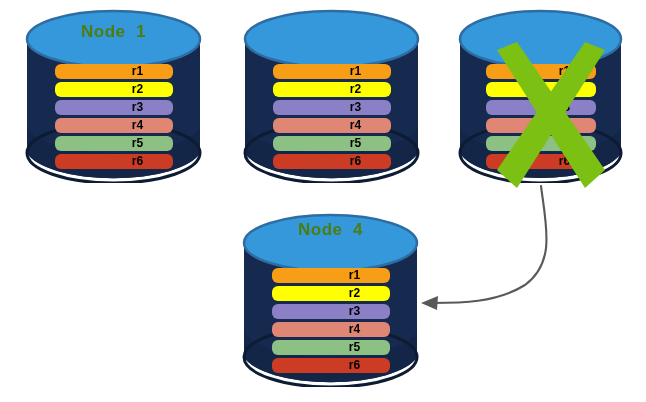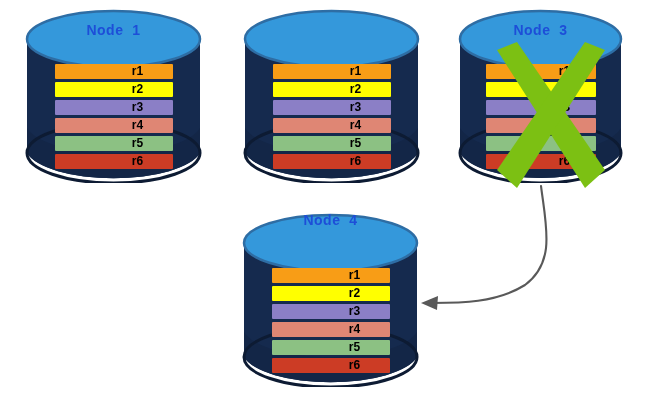--- a/index.html
+++ b/index.html
@@ -25,38 +25,38 @@
     left: 0;
     top: 0;
     width: 100%;
     height: 100%;
   }
   .node-title {
     position: absolute;
     left: 0;
     width: 100%;
     text-align: center;
-    color: #1d4ed8;
+    color: #4d7c0f;
     font-weight: bold;
-    font-size: 14px;
+    font-size: 17px;
     letter-spacing: 0.5px;
     white-space: pre;
     z-index: 4;
     pointer-events: none;
   }
   .rows {
     position: absolute;
     z-index: 3;
   }
   .row {
     position: absolute;
     left: 0;
     width: 100%;
     height: 15px;
-    border-radius: 1px;
+    border-radius: 6px;
     color: #000000;
     font-weight: bold;
     font-size: 12px;
     line-height: 15px;
     text-align: center;
     box-sizing: border-box;
     padding-left: 47px;
   }
 
   
@@ -117,21 +117,20 @@
     </div>
   </div>
 
   <div class="node" style="left:458px; top:8px; width:165px; height:175px;">
     <svg class="cyl-body" viewBox="0 0 165 175" preserveAspectRatio="none">
       <path d="M2,30 L2,145 A82.5,32 0 0 0 163,145 L163,30 Z" fill="#152a4e"></path>
       <path d="M2,120 L2,145 A82.5,32 0 0 0 163,145 L163,120 A82.5,32 0 0 1 2,120 Z" fill="#132647"></path>
       <ellipse cx="82.5" cy="145" rx="80.5" ry="30" fill="none" stroke="#0d1b33" stroke-width="3"></ellipse>
       <ellipse cx="82.5" cy="31" rx="80.5" ry="28" fill="#3498db" stroke="#2e6da4" stroke-width="2.5"></ellipse>
     </svg>
-    <div class="node-title" style="top:14px;">Node  3</div>
     <div class="rows" style="left:28px; top:56px; width:110px; height:110px;">
       <div class="row" style="top:0px;   background:#f89d16;"><span>r1</span></div>
       <div class="row" style="top:18px;  background:#ffff00;"><span>r2</span></div>
       <div class="row" style="top:36px;  background:#8b7fc6;"><span>r3</span></div>
       <div class="row" style="top:54px;  background:#df8674;"><span>r4</span></div>
       <div class="row" style="top:72px;  background:#8cc183;"><span>r5</span></div>
       <div class="row" style="top:90px;  background:#cc3c25;"><span>r6</span></div>
     </div>
 
     <svg class="x-overlay" style="left:27px; top:34px; width:132px; height:146px;" viewBox="0 0 132 146">
@@ -142,21 +141,21 @@
     </svg>
   </div>
 
   <div class="node" style="left:242px; top:212px; width:177px; height:175px;">
     <svg class="cyl-body" viewBox="0 0 177 175" preserveAspectRatio="none">
       <path d="M2,30 L2,145 A88.5,32 0 0 0 175,145 L175,30 Z" fill="#152a4e"></path>
       <path d="M2,120 L2,145 A88.5,32 0 0 0 175,145 L175,120 A88.5,32 0 0 1 2,120 Z" fill="#132647"></path>
       <ellipse cx="88.5" cy="145" rx="86.5" ry="30" fill="none" stroke="#0d1b33" stroke-width="3"></ellipse>
       <ellipse cx="88.5" cy="31" rx="86.5" ry="28" fill="#3498db" stroke="#2e6da4" stroke-width="2.5"></ellipse>
     </svg>
-    <div class="node-title" style="top:0;">Node  4</div>
+    <div class="node-title" style="top:8px;">Node  4</div>
     <div class="rows" style="left:30px; top:56px; width:118px; height:110px;">
       <div class="row" style="top:0px;   background:#f89d16;"><span>r1</span></div>
       <div class="row" style="top:18px;  background:#ffff00;"><span>r2</span></div>
       <div class="row" style="top:36px;  background:#8b7fc6;"><span>r3</span></div>
       <div class="row" style="top:54px;  background:#df8674;"><span>r4</span></div>
       <div class="row" style="top:72px;  background:#8cc183;"><span>r5</span></div>
       <div class="row" style="top:90px;  background:#cc3c25;"><span>r6</span></div>
     </div>
   </div>
 

